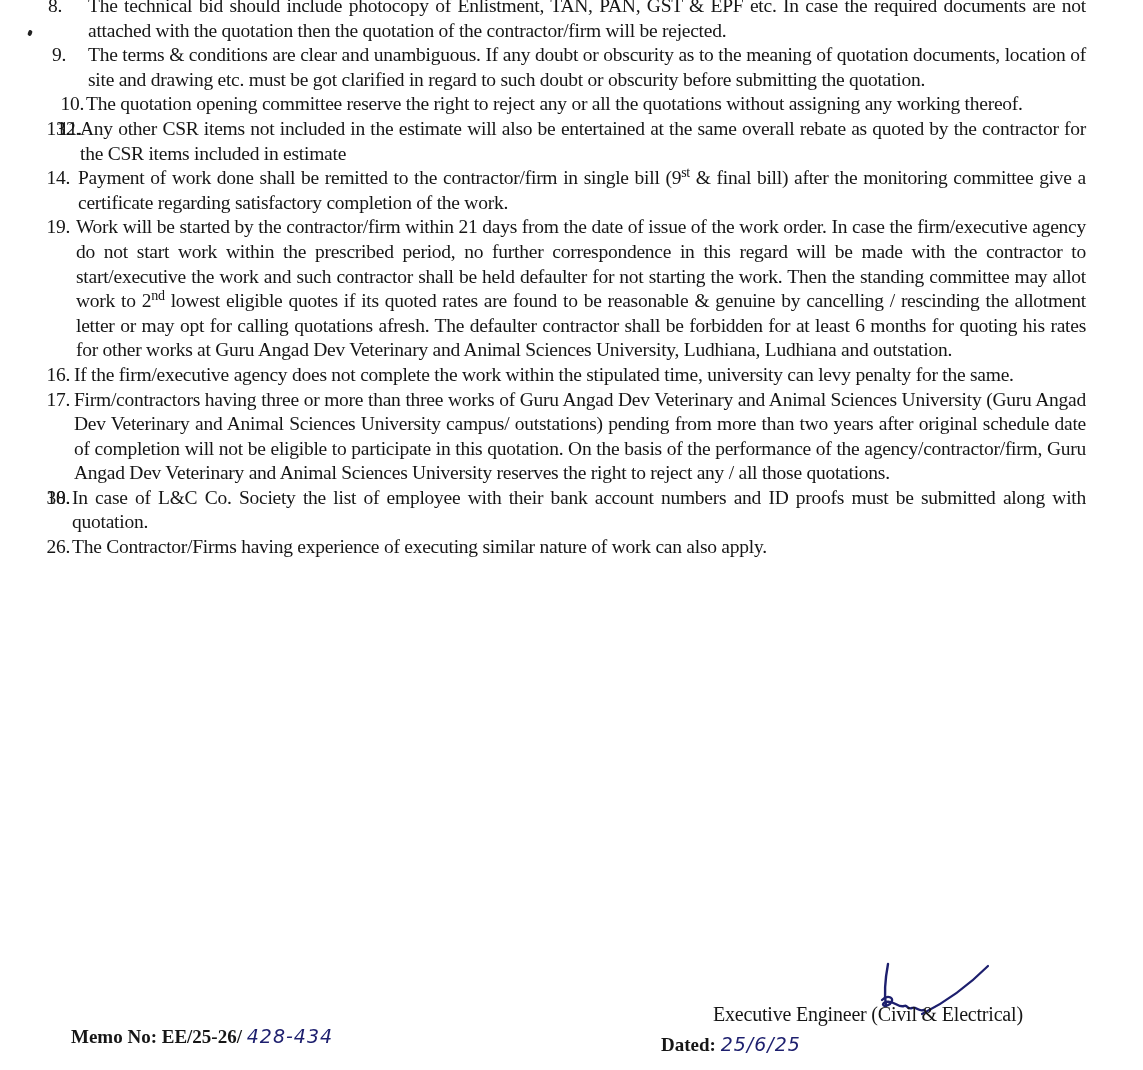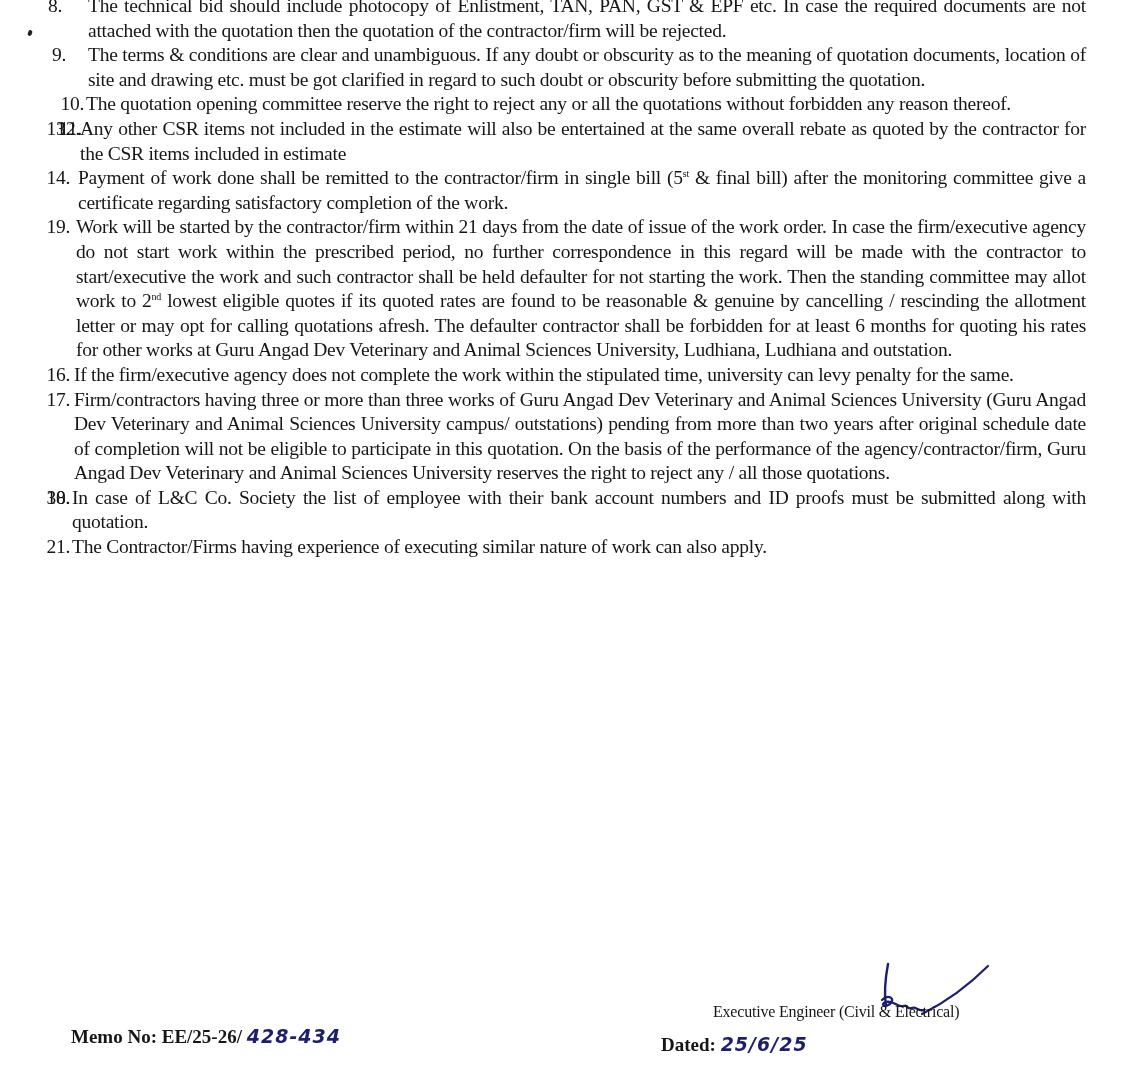--- a/index.html
+++ b/index.html
@@ -51,21 +51,21 @@
       margin: 0;
     }
     ol.clauses li .num {
       position: absolute;
       left: 0;
       width: 52px;
       text-align: right;
       top: 0;
     }
     ol.clauses li .body sup {
-      font-size: 10px;
+      font-size: 14px;
       line-height: 0;
       vertical-align: super;
     }
     
     .li-8 { padding-left: 70px !important; }
     .li-8 .num { width: 44px !important; }
     .li-9 { padding-left: 70px !important; }
     .li-9 .num { width: 48px !important; }
     .li-10 { padding-left: 68px !important; }
     .li-10 .num { width: 66px !important; }
@@ -95,33 +95,33 @@
       position: absolute;
       left: 870px;
       top: 968px;
       width: 140px;
       height: 62px;
     }
     .signatory {
       position: absolute;
       left: 713px;
       top: 1009px;
-      font-size: 16px;
+      font-size: 20px;
       letter-spacing: -0.2px;
     }
     .memo {
       position: absolute;
       left: 71px;
       top: 1031px;
       font-size: 19px;
       font-weight: bold;
     }
     .memo .hand, .dated .hand {
       font-family: "DejaVu Sans", sans-serif;
-      font-weight: bold;
+      font-weight: normal;
       color: #1d1f6e;
       font-size: 19px;
       font-style: italic;
       letter-spacing: 1px;
     }
     .dated {
       position: absolute;
       left: 661px;
       top: 1039px;
       font-size: 19px;
@@ -139,35 +139,35 @@
     <li class="li-8">
       <span class="num">8.</span>
       <span class="body">The technical bid should include photocopy of Enlistment, TAN, PAN, GST &amp; EPF etc. In case the required documents are not attached with the quotation then the quotation of the contractor/firm will be rejected.</span>
     </li>
     <li class="li-9">
       <span class="num">9.</span>
       <span class="body">The terms &amp; conditions are clear and unambiguous. If any doubt or obscurity as to the meaning of quotation documents, location of site and drawing etc. must be got clarified in regard to such doubt or obscurity before submitting the quotation.</span>
     </li>
     <li class="li-10">
       <span class="num">10.</span>
-      <span class="body">The quotation opening committee reserve the right to reject any or all the quotations without forbidden any reason thereof.</span>
+      <span class="body">The quotation opening committee reserve the right to reject any or all the quotations without assigning any working thereof.</span>
     </li>
     <li class="li-11">
       <span class="num">11.</span>
     </li>
     <li class="li-12">
       <span class="num">12.</span>
     </li>
     <li class="li-13">
       <span class="num">13.</span>
       <span class="body">Any other CSR items not included in the estimate will also be entertained at the same overall rebate as quoted by the contractor for the CSR items included in estimate</span>
     </li>
     <li class="li-14">
       <span class="num">14.</span>
-      <span class="body"><span>Payment of work done shall be remitted to the contractor/firm in single bill (5</span><sup>st</sup><span> &amp; final bill) after the monitoring committee give a certificate regarding satisfactory completion of the work.</span></span>
+      <span class="body"><span>Payment of work done shall be remitted to the contractor/firm in single bill (9</span><sup>st</sup><span> &amp; final bill) after the monitoring committee give a certificate regarding satisfactory completion of the work.</span></span>
     </li>
     <li class="li-15">
       <span class="num">19.</span>
       <span class="body"><span>Work will be started by the contractor/firm within 21 days from the date of issue of the work order. In case the firm/executive agency do not start work within the prescribed period, no further correspondence in this regard will be made with the contractor to start/executive the work and such contractor shall be held defaulter for not starting the work. Then the standing committee may allot work to 2</span><sup>nd</sup><span> lowest eligible quotes if its quoted rates are found to be reasonable &amp; genuine by cancelling / rescinding the allotment letter or may opt for calling quotations afresh. The defaulter contractor shall be forbidden for at least 6 months for quoting his rates for other works at Guru Angad Dev Veterinary and Animal Sciences University, Ludhiana, Ludhiana and outstation.</span></span>
     </li>
     <li class="li-16">
       <span class="num">16.</span>
       <span class="body">If the firm/executive agency does not complete the work within the stipulated time, university can levy penalty for the same.</span>
     </li>
     <li class="li-17">
@@ -175,21 +175,21 @@
       <span class="body">Firm/contractors having three or more than three works of Guru Angad Dev Veterinary and Animal Sciences University (Guru Angad Dev Veterinary and Animal Sciences University campus/ outstations) pending from more than two years after original schedule date of completion will not be eligible to participate in this quotation. On the basis of the performance of the agency/contractor/firm, Guru Angad Dev Veterinary and Animal Sciences University reserves the right to reject any / all those quotations.</span>
     </li>
     <li class="li-19">
       <span class="num">18.</span>
     </li>
     <li class="li-20">
       <span class="num">30.</span>
       <span class="body">In case of L&amp;C Co. Society the list of employee with their bank account numbers and ID proofs must be submitted along with quotation.</span>
     </li>
     <li class="li-21">
-      <span class="num">21.</span>
+      <span class="num">26.</span>
       <span class="body">The Contractor/Firms having experience of executing similar nature of work can also apply.</span>
     </li>
   </ol>
 
   <div class="signature-block">
     <svg class="signature-scribble" viewBox="0 0 140 62" xmlns="http://www.w3.org/2000/svg">
       <path d="M18 2 C 15 18, 14 32, 16 44" fill="none" stroke="#1d1f6e" stroke-width="2.4" stroke-linecap="round"></path>
       <path d="M118 4 C 100 22, 80 38, 52 52" fill="none" stroke="#1d1f6e" stroke-width="2.2" stroke-linecap="round"></path>
       <path d="M12 38 C 18 32, 26 36, 20 42 C 14 46, 10 42, 16 40 C 24 38, 28 46, 34 44 C 38 42, 36 48, 42 46 C 46 44, 48 50, 54 48" fill="none" stroke="#1d1f6e" stroke-width="2.4" stroke-linecap="round"></path>
     </svg>

